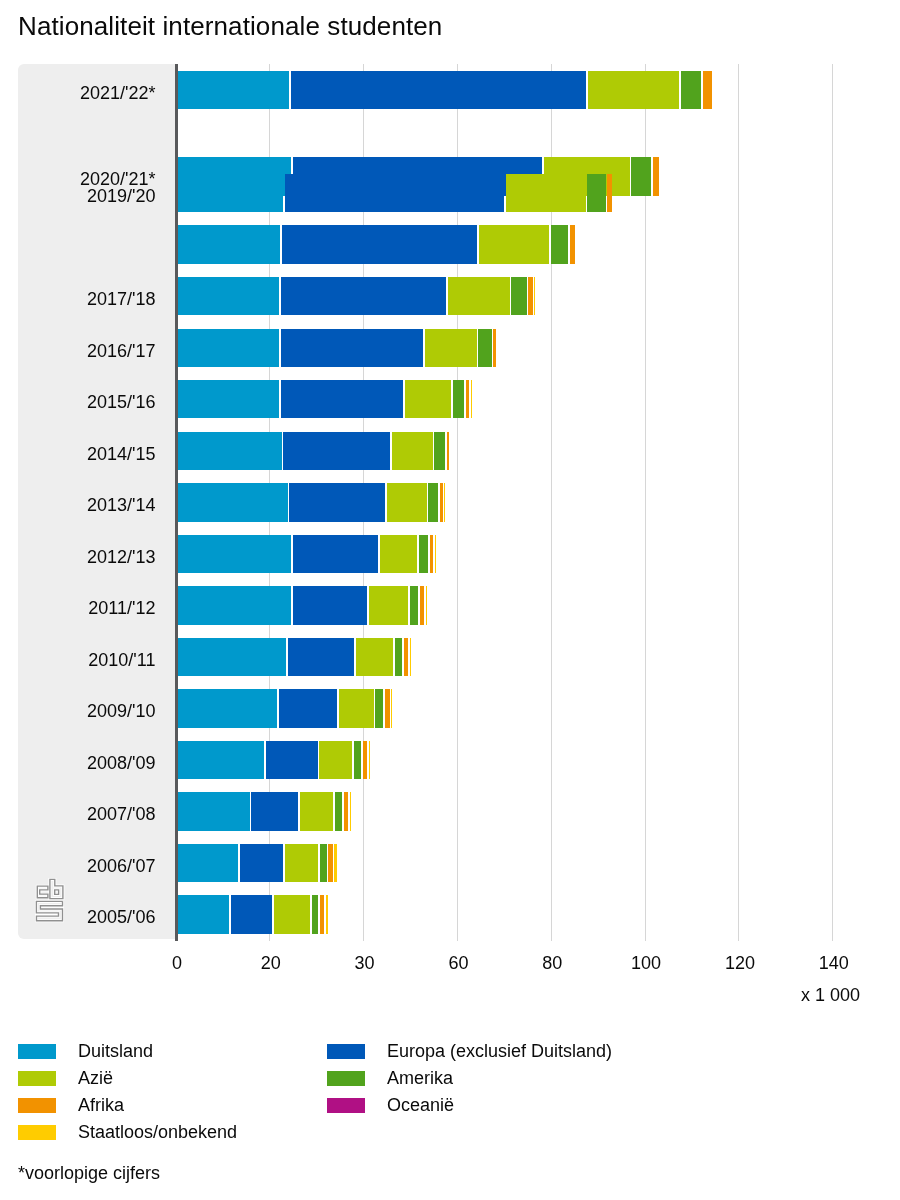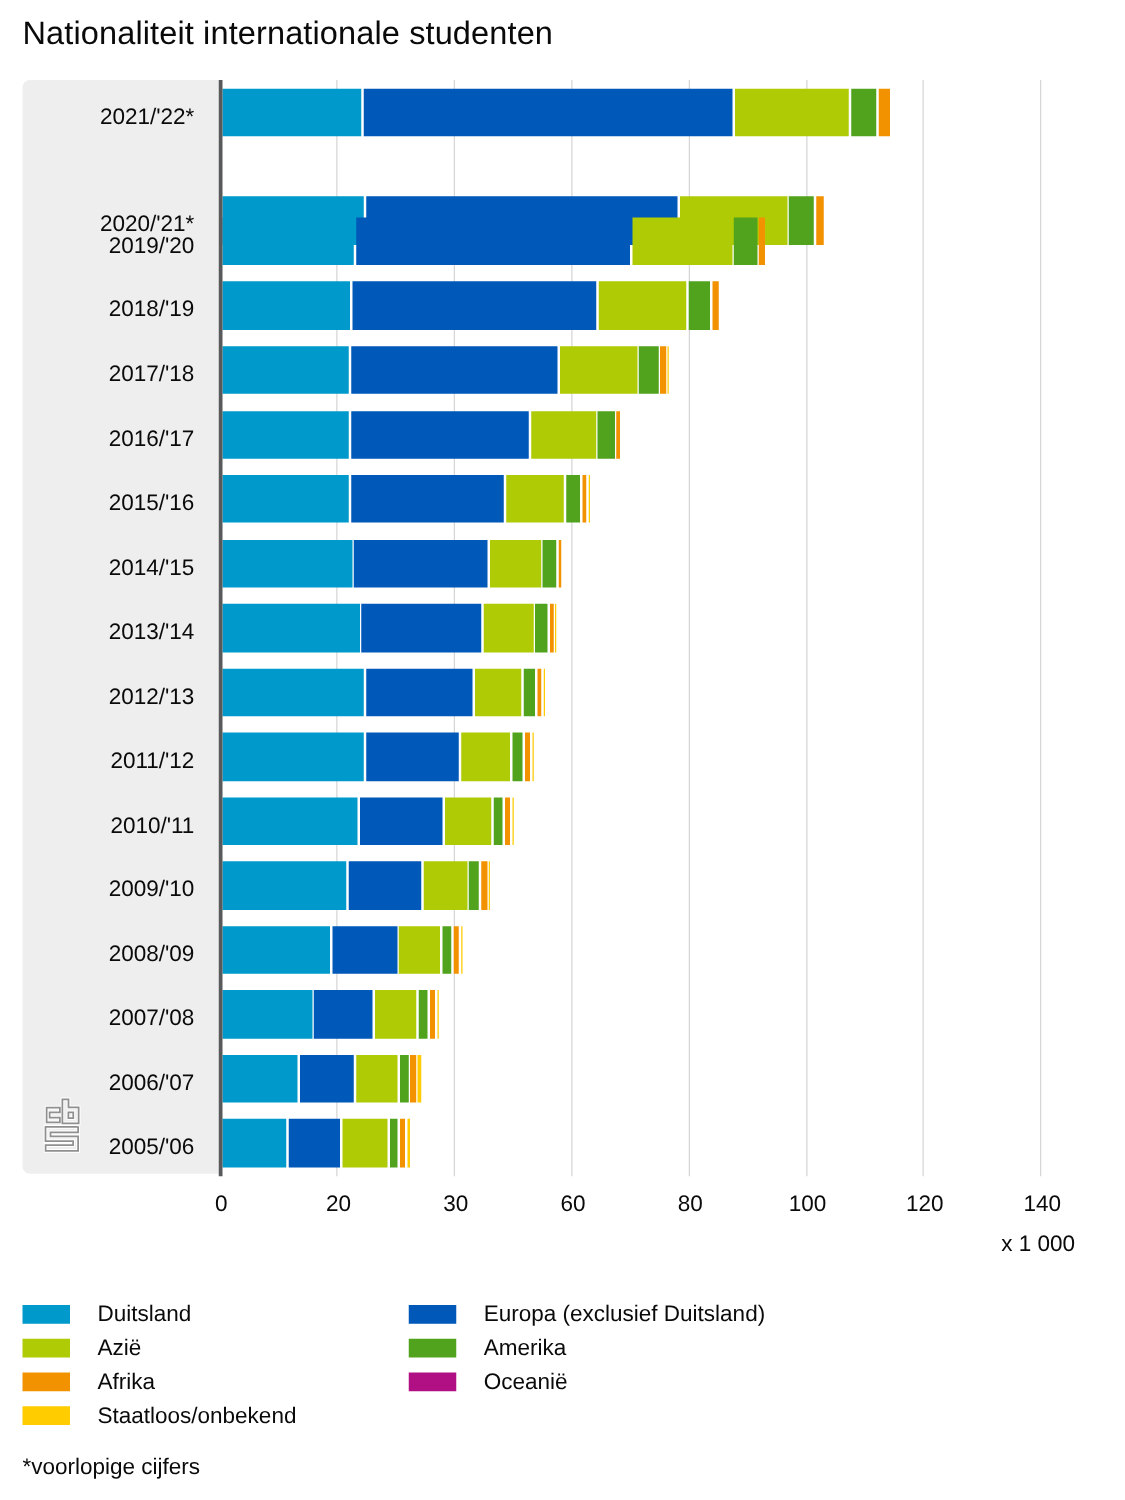--- a/index.html
+++ b/index.html
@@ -104,21 +104,20 @@
         </div>
         <div class="bar-row" style="top: 173.96px; width: 900px;">
           <div class="bar-label">2019/'20</div>
           <div class="seg" style="left: 178px; width: 105.04px; background: rgb(0, 153, 204);"></div>
           <div class="seg" style="left: 284.74px; width: 219.25px; background: rgb(0, 88, 184);"></div>
           <div class="seg" style="left: 505.69px; width: 79.92px; background: rgb(175, 203, 5);"></div>
           <div class="seg" style="left: 587.31px; width: 18.47px; background: rgb(81, 163, 29);"></div>
           <div class="seg" style="left: 607.48px; width: 4.87px; background: rgb(242, 146, 0);"></div>
         </div>
         <div class="bar-row" style="top: 225.49px; width: 900px;">
-          <div class="bar-label">2018/'19</div>
           <div class="seg" style="left: 178px; width: 102.23px; background: rgb(0, 153, 204);"></div>
           <div class="seg" style="left: 281.93px; width: 195.32px; background: rgb(0, 88, 184);"></div>
           <div class="seg" style="left: 478.95px; width: 70.07px; background: rgb(175, 203, 5);"></div>
           <div class="seg" style="left: 550.72px; width: 17.53px; background: rgb(81, 163, 29);"></div>
           <div class="seg" style="left: 569.96px; width: 5.34px; background: rgb(242, 146, 0);"></div>
         </div>
         <div class="bar-row" style="top: 277.02px; width: 900px; padding-left: 32px;">
           <div class="bar-label">2017/'18</div>
           <div class="seg" style="left: 178px; width: 100.82px; background: rgb(0, 153, 204);"></div>
           <div class="seg" style="left: 280.52px; width: 165.3px; background: rgb(0, 88, 184);"></div>

